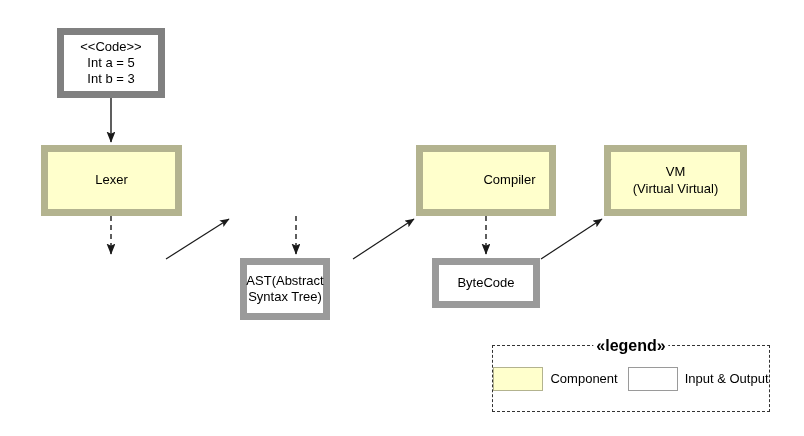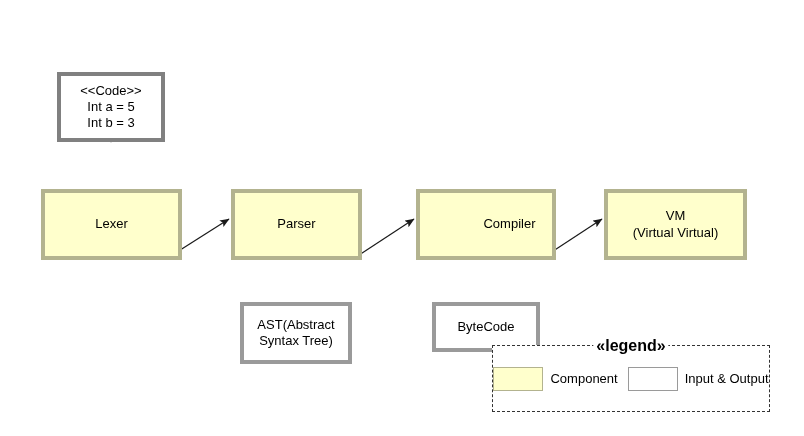--- a/index.html
+++ b/index.html
@@ -30,23 +30,22 @@
   }
   .node {
     position: absolute;
     box-sizing: border-box;
     display: flex;
     align-items: center;
     justify-content: center;
     text-align: center;
     line-height: 1.25;
     font-size: 13px;
-    border: 4px solid #be185d;
+    border: 7px solid #be185d;
     background: #ffffff;
-    margin-top: 44px;
   }
   .node.component {
     background: #ffffcc;
     border-color: #b3b38f;
   }
   .node.io {
     background: #ffffff;
     border-color: #9a9a9a;
   }
   .node.code {
@@ -57,21 +56,21 @@
   .node-label {
     white-space: pre-line;
     padding: 0 4px;
   }
   #node-code      { left: 57px;  top: 28px;  width: 108px; height: 70px; }
   #node-lexer     { left: 41px;  top: 145px; width: 141px; height: 71px; }
   #node-parser    { left: 231px; top: 145px; width: 131px; height: 71px; }
   #node-compiler  { left: 416px; top: 145px; width: 140px; height: 71px; padding-left: 47px; }
   #node-vm        { left: 604px; top: 145px; width: 143px; height: 71px; }
   #node-tokens    { left: 58px;  top: 258px; width: 107px; height: 62px; }
-  #node-ast       { left: 240px; top: 258px; width: 112px; height: 62px; }
+  #node-ast       { left: 240px; top: 258px; width: 90px; height: 62px; }
   #node-bytecode  { left: 432px; top: 258px; width: 108px; height: 50px; }
 
   #legend-box {
     position: absolute;
     left: 492px;
     top: 345px;
     width: 278px;
     height: 67px;
     box-sizing: border-box;
     border: 1px dashed #333333;
@@ -146,23 +145,20 @@
   <div class="node code" id="node-code">
     <span class="node-label">&lt;&lt;Code&gt;&gt;
 Int a = 5
 Int b = 3</span>
   </div>
 
   <div class="node component" id="node-lexer">
     <span class="node-label">Lexer</span>
   </div>
 
-  <div class="node component" id="node-parser">
-    <span class="node-label">Parser</span>
-  </div>
 
   <div class="node component" id="node-compiler">
     <span class="node-label">Compiler</span>
   </div>
 
   <div class="node component" id="node-vm">
     <span class="node-label">VM
 (Virtual Virtual)</span>
   </div>
 

